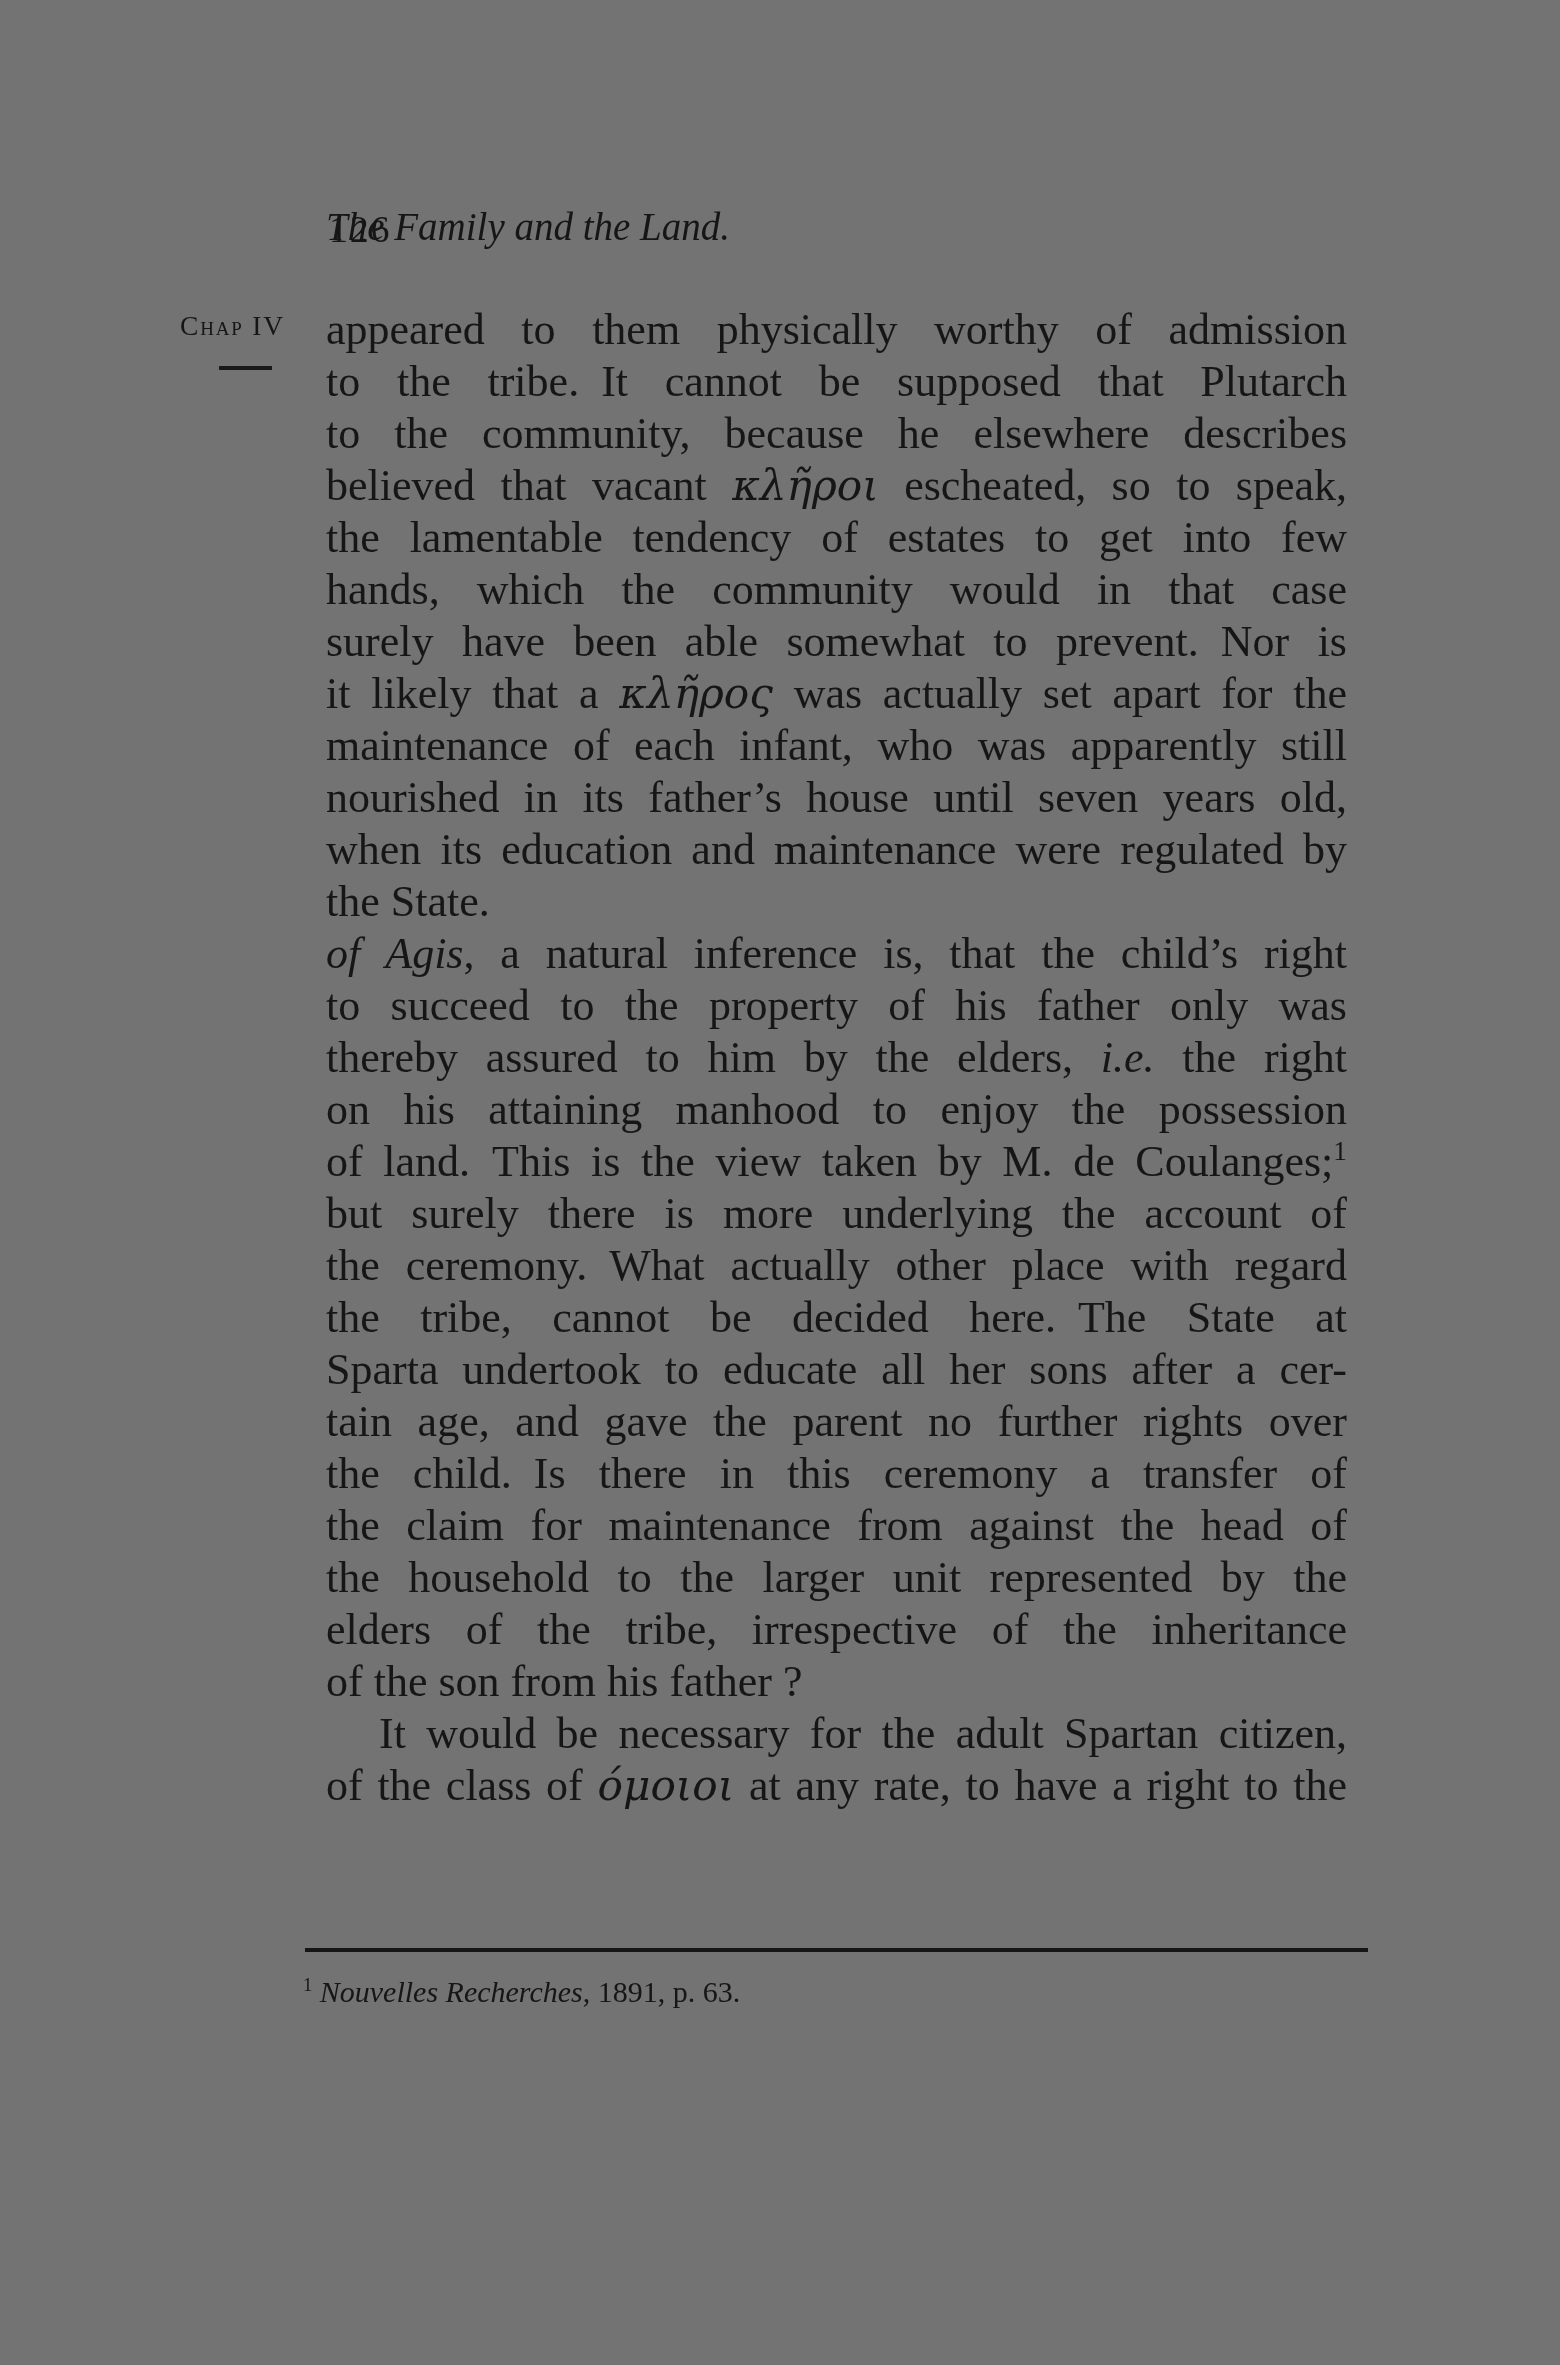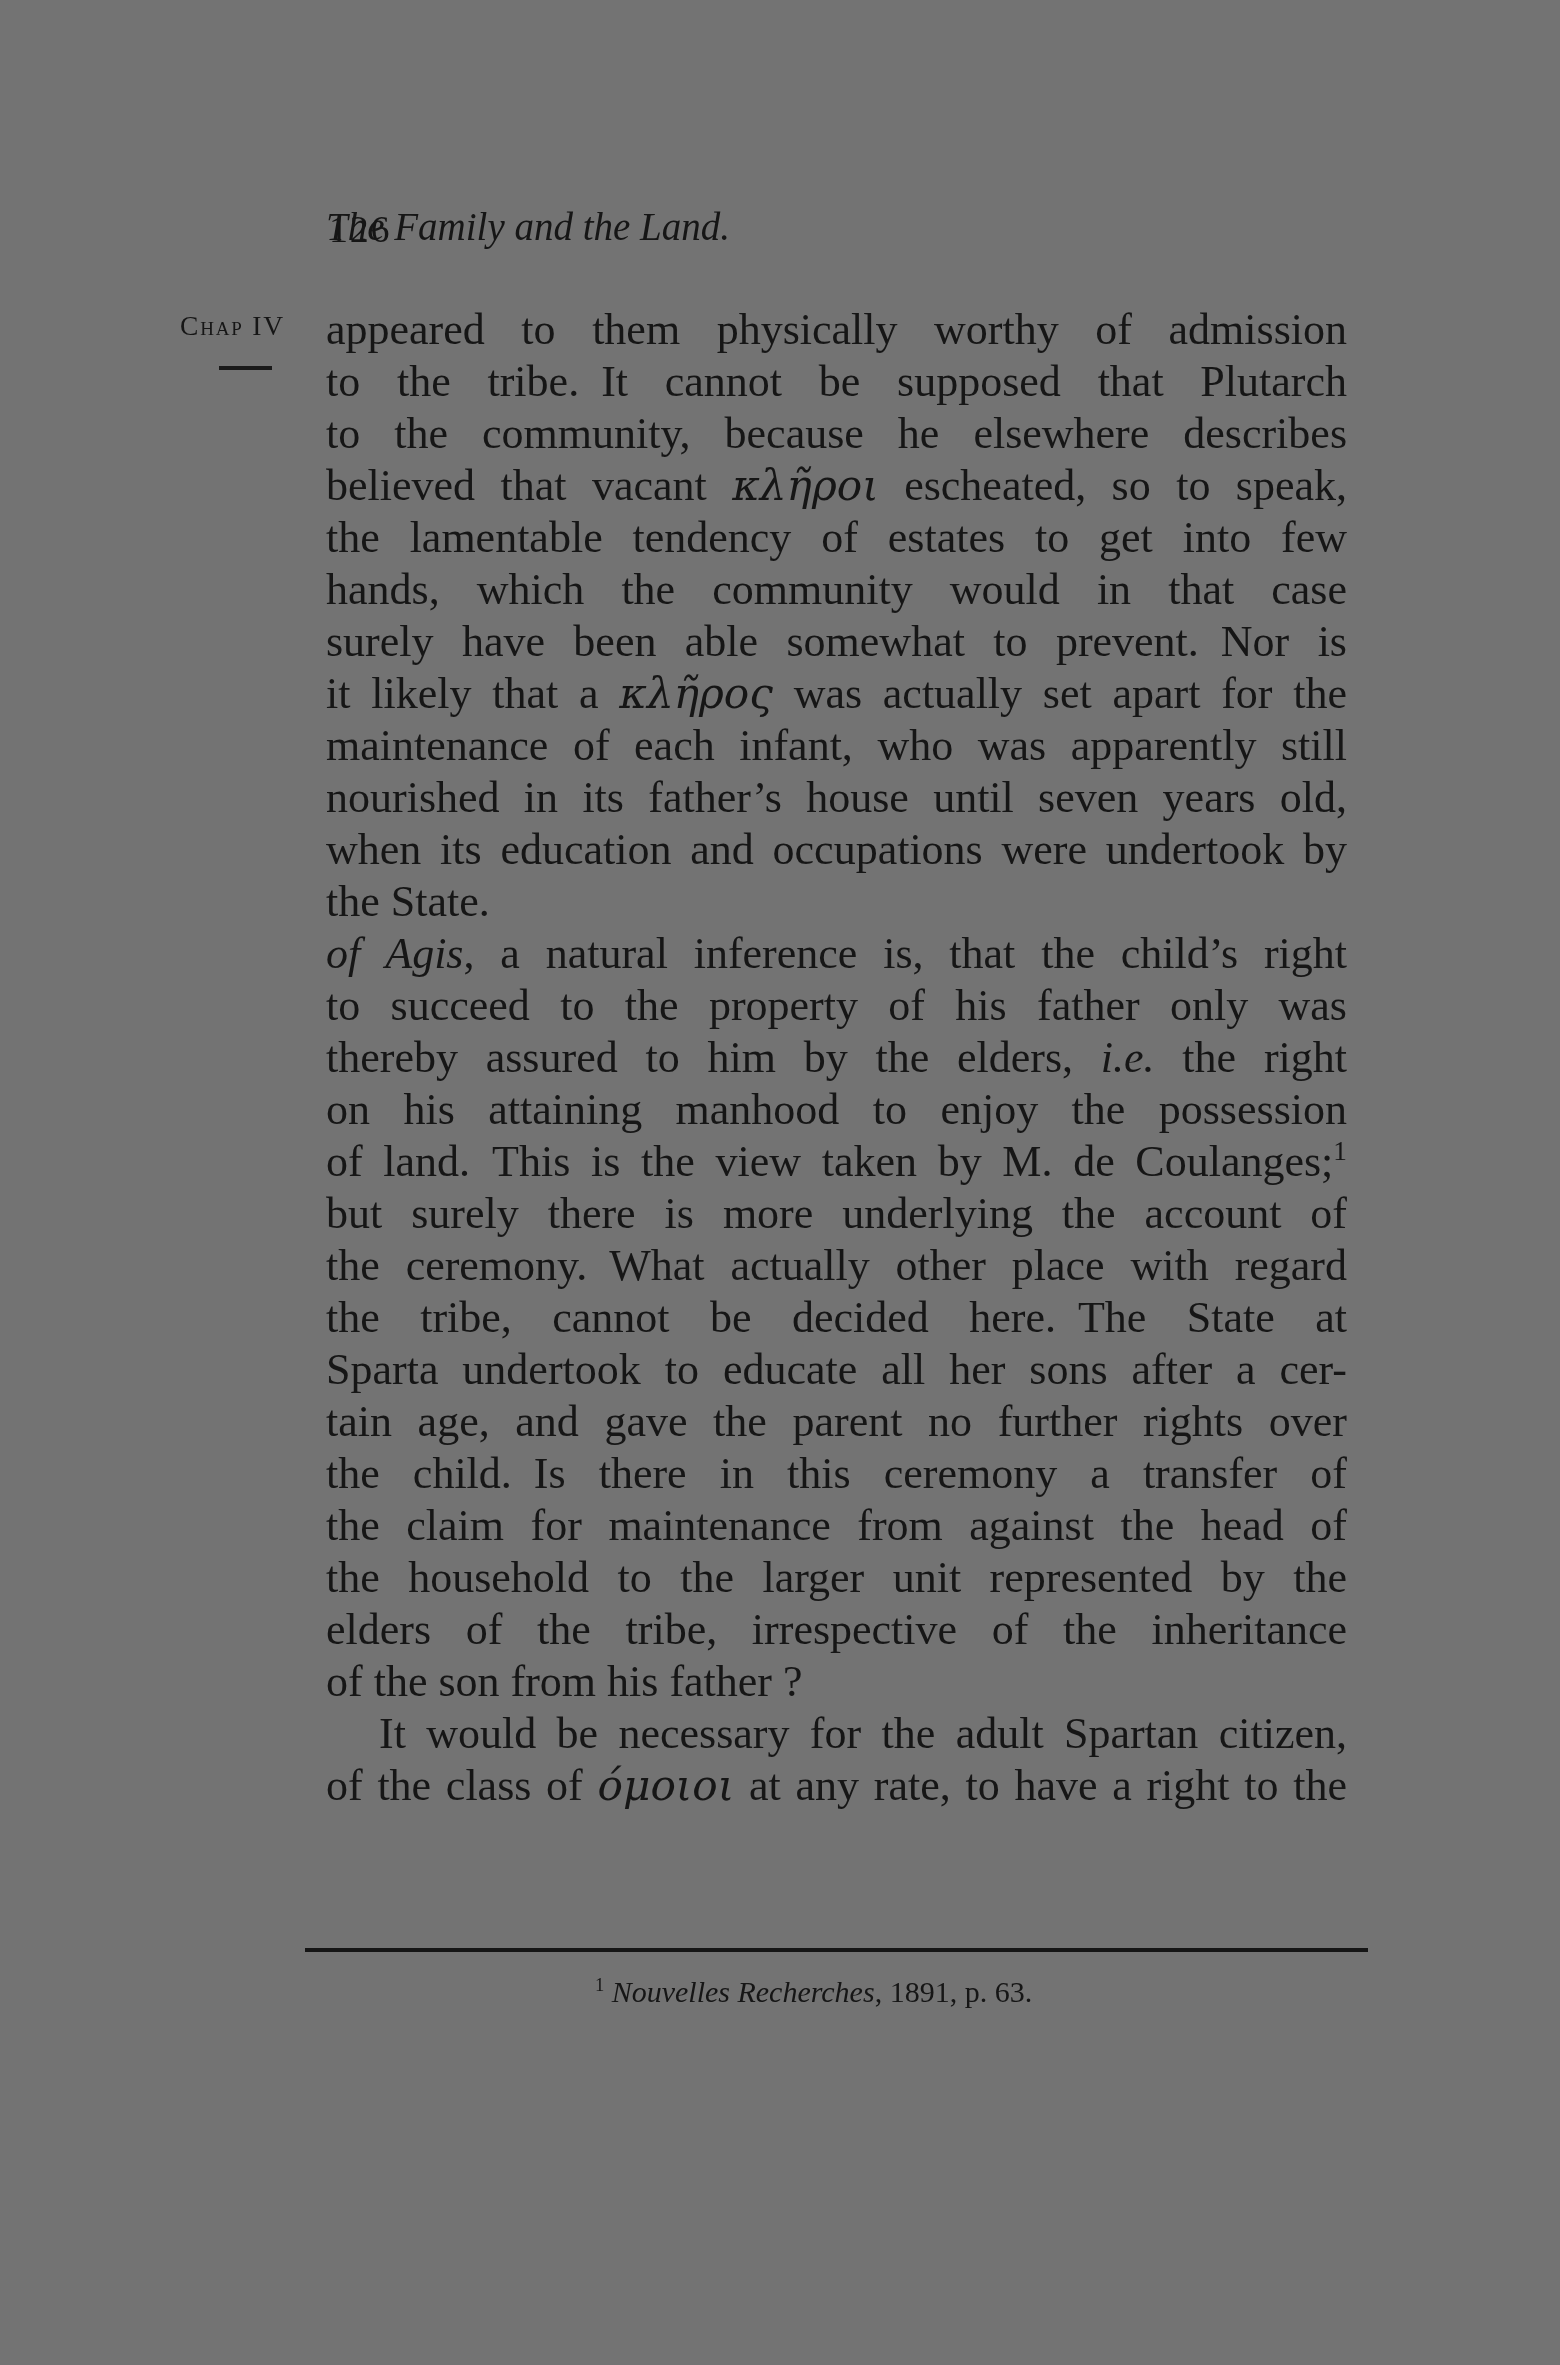--- a/index.html
+++ b/index.html
@@ -88,21 +88,20 @@
     top: 1948px;
     width: 1063px;
     height: 3.7px;
     background: #151515;
   }
   .footnote {
     position: absolute;
     left: 303px;
     top: 1972px;
     width: 1021px;
-    text-align: center;
     font-size: 30px;
     line-height: 40px;
   }
   .footnote .i {
     font-style: italic;
   }
 </style>
 </head>
 <body>
 
@@ -120,21 +119,21 @@
       <div class="line"><span>appeared to them physically worthy of admission</span></div>
       <div class="line"><span>to the tribe. It cannot be supposed that Plutarch</span></div>
       <div class="line"><span>to the community, because he elsewhere describes</span></div>
       <div class="line"><span>believed that vacant </span><span class="g">κλῆροι</span><span> escheated, so to speak,</span></div>
       <div class="line"><span>the lamentable tendency of estates to get into few</span></div>
       <div class="line"><span>hands, which the community would in that case</span></div>
       <div class="line"><span>surely have been able somewhat to prevent. Nor is</span></div>
       <div class="line"><span>it likely that a </span><span class="g">κλῆρος</span><span> was actually set apart for the</span></div>
       <div class="line"><span>maintenance of each infant, who was apparently still</span></div>
       <div class="line"><span>nourished in its father’s house until seven years old,</span></div>
-      <div class="line"><span>when its education and occupations were undertook by</span></div>
+      <div class="line"><span>when its education and maintenance were regulated by</span></div>
       <div class="line end"><span>the State.</span></div>
       <div class="line"><span class="i">of Agis</span><span>, a natural inference is, that the child’s right</span></div>
       <div class="line"><span>to succeed to the property of his father only was</span></div>
       <div class="line"><span>thereby assured to him by the elders, </span><span class="i">i.e.</span><span> the right</span></div>
       <div class="line"><span>on his attaining manhood to enjoy the possession</span></div>
       <div class="line"><span>of land. This is the view taken by M. de Coulanges;</span><span class="sup">1</span></div>
       <div class="line"><span>but surely there is more underlying the account of</span></div>
       <div class="line"><span>the ceremony. What actually other place with regard</span></div>
       <div class="line"><span>the tribe, cannot be decided here. The State at</span></div>
       <div class="line"><span>Sparta undertook to educate all her sons after a cer-</span></div>

